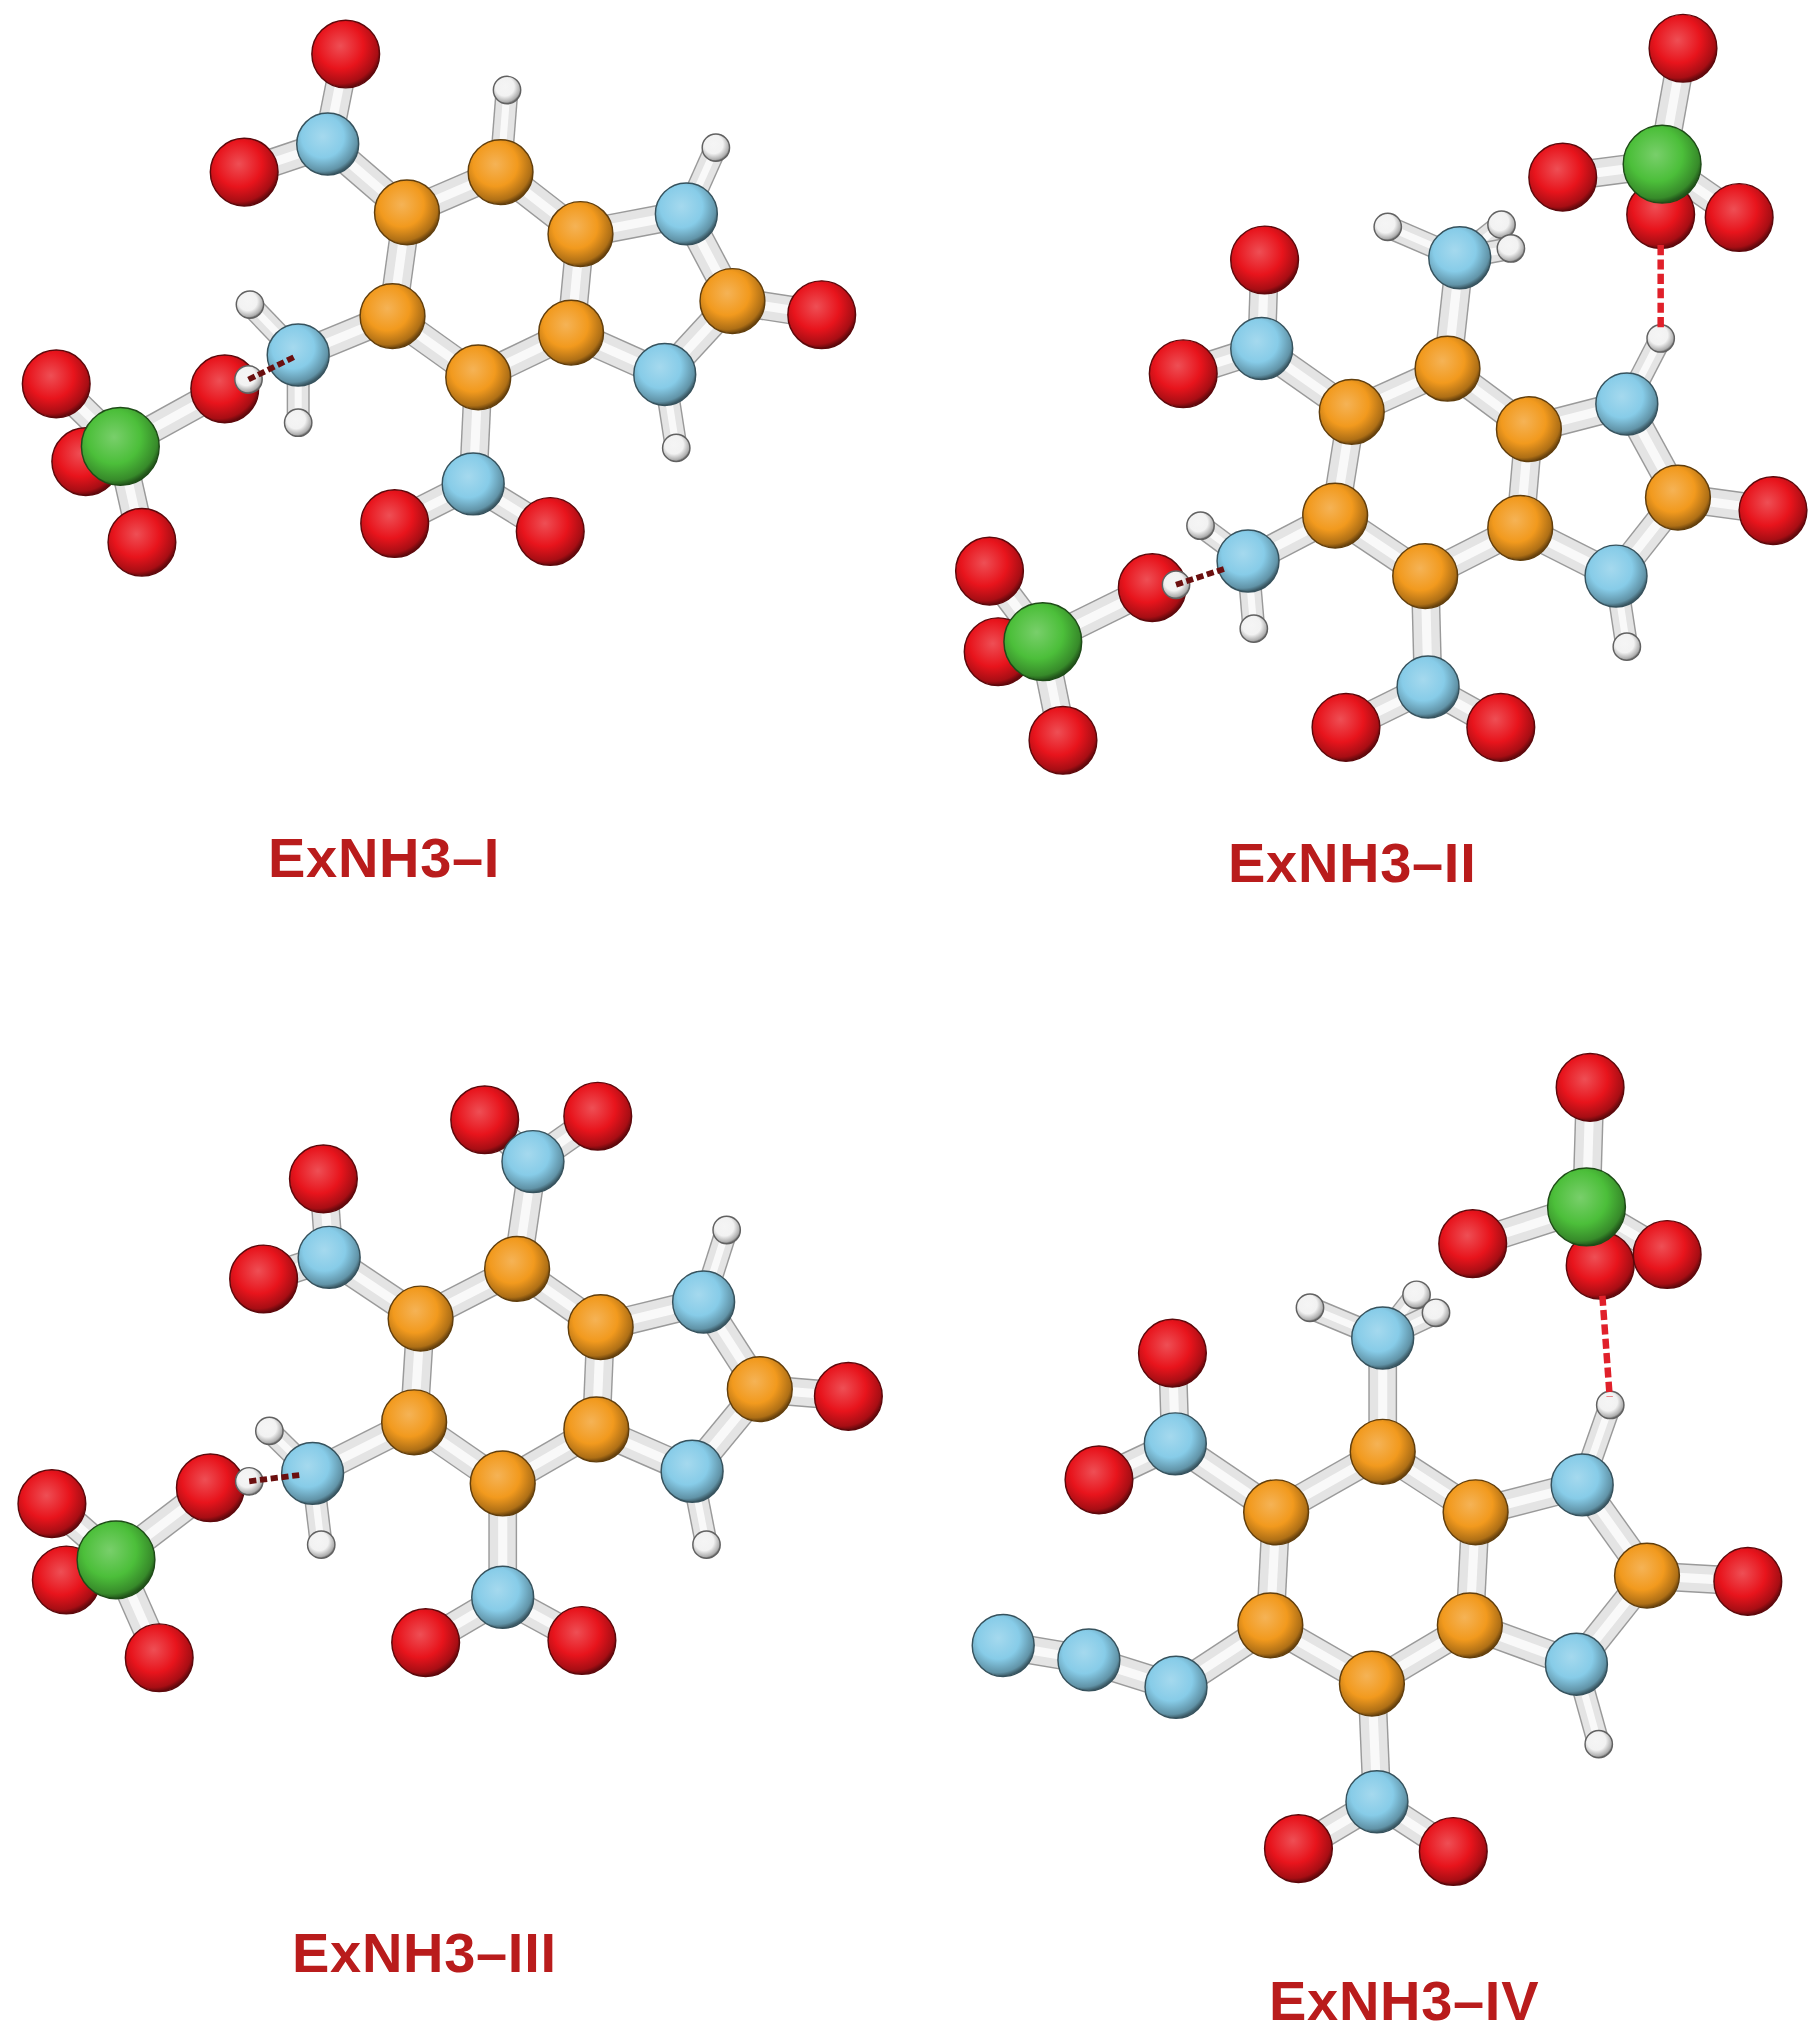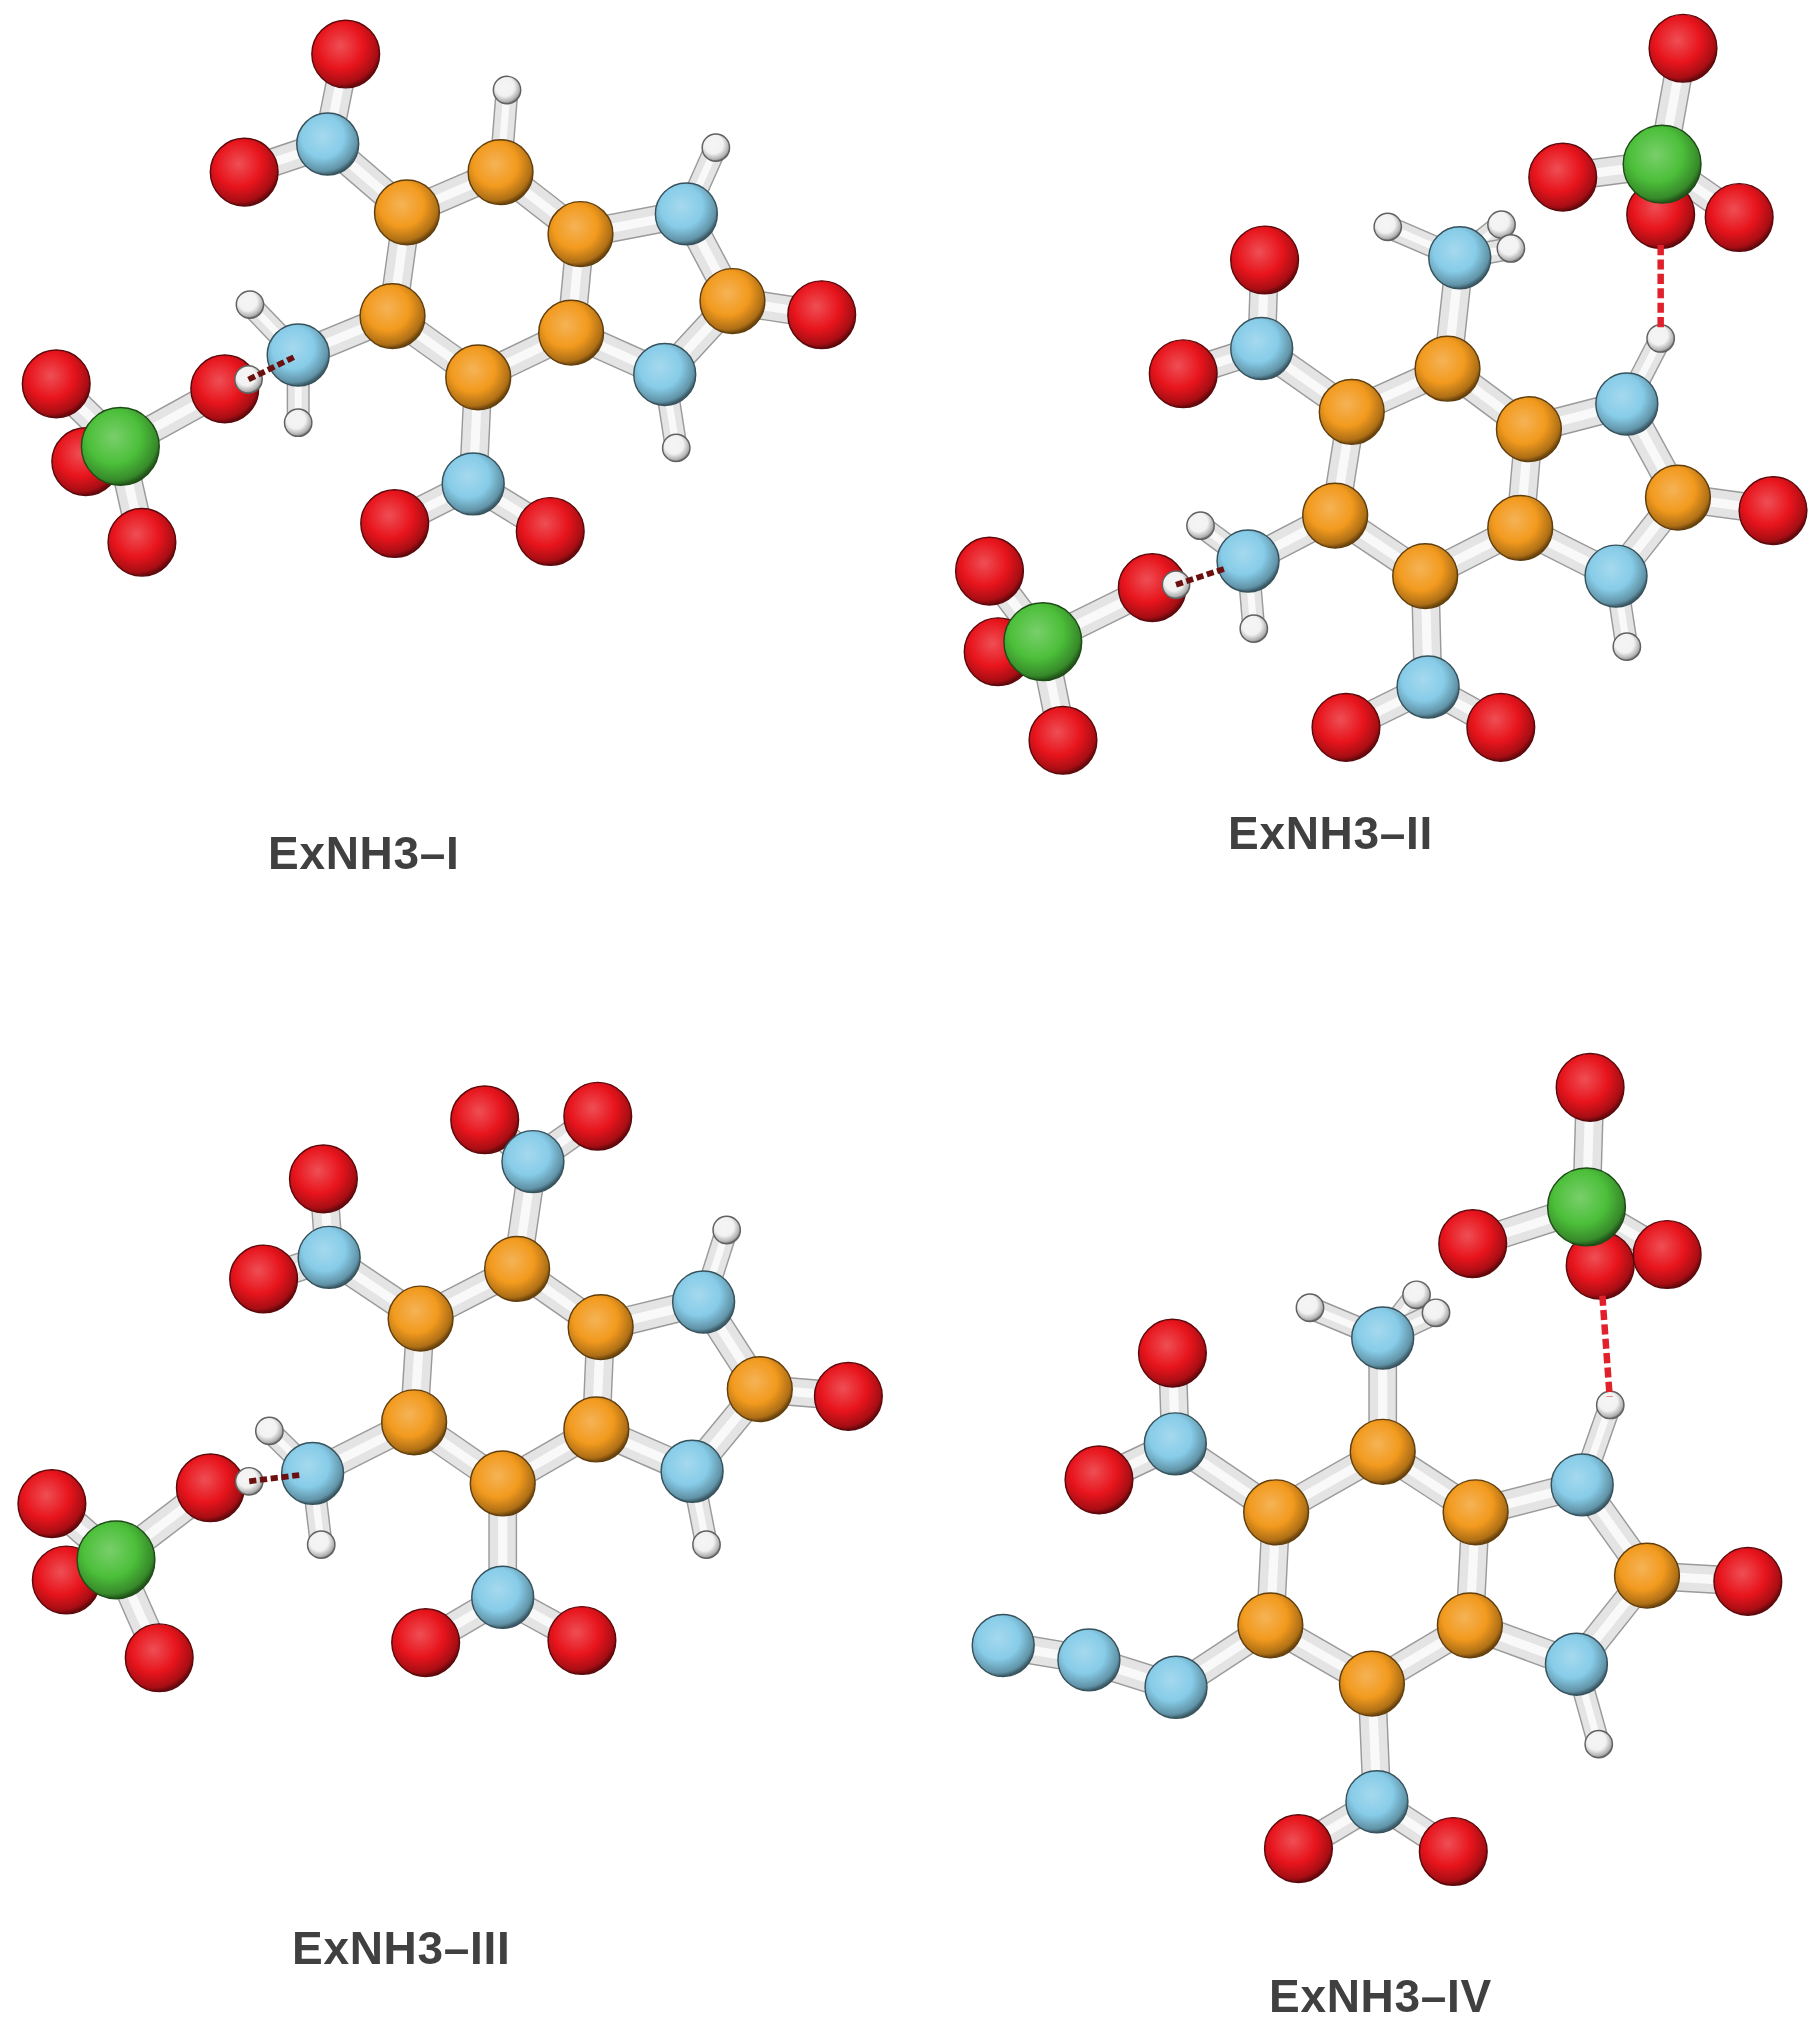--- a/index.html
+++ b/index.html
@@ -2,22 +2,22 @@
 <html style="font-size:11.5px"><head>
 <meta charset="utf-8">
 <style>
   html, body { margin: 0; padding: 0; background: #ffffff; }
   body { width: 1817px; height: 2025px; position: relative; overflow: hidden; }
   #figure { position: absolute; left: 0; top: 0; width: 1817px; height: 2025px; }
   .panel-label {
     position: absolute;
     font-family: "Liberation Sans", sans-serif;
     font-weight: bold;
-    font-size: 46px;
-    color: #404040;
+    font-size: 56px;
+    color: #b91c1c;
     white-space: nowrap;
     line-height: 1;
     letter-spacing: 0.7px;
   }
 </style>
 </head>
 <body>
 
 <svg id="figure" xmlns="http://www.w3.org/2000/svg" width="1817" height="2025" viewBox="0 0 2523 2812">
   <defs id="grad-defs">
@@ -554,16 +554,16 @@
       <circle cx="1512" cy="2305" r="43" fill="url(#grad-N)" stroke="#36525d" stroke-width="2"></circle>
       <circle cx="1633" cy="2343" r="43" fill="url(#grad-N)" stroke="#36525d" stroke-width="2"></circle>
       <circle cx="1912" cy="2502" r="43" fill="url(#grad-N)" stroke="#36525d" stroke-width="2"></circle>
       <circle cx="1803" cy="2567" r="47" fill="url(#grad-O)" stroke="#5d080b" stroke-width="2"></circle>
       <circle cx="2018" cy="2571" r="47" fill="url(#grad-O)" stroke="#5d080b" stroke-width="2"></circle>
       <line x1="2225.0446596560587" y1="1799.1902838053832" x2="2235.1794534260266" y2="1939.6295689035137" stroke="#E0202A" stroke-width="9" stroke-dasharray="14 6"></line>
     </g>
 </svg>
 
 <div class="panel-label" id="label-I" style="left: 268px; top: 830px;">ExNH3–I</div>
-<div class="panel-label" id="label-II" style="left: 1228px; top: 810px;">ExNH3–II</div>
+<div class="panel-label" id="label-II" style="left: 1228px; top: 835px;">ExNH3–II</div>
 <div class="panel-label" id="label-III" style="left: 292px; top: 1925px;">ExNH3–III</div>
 <div class="panel-label" id="label-IV" style="left: 1269px; top: 1955px; margin-top: 18px;">ExNH3–IV</div>
 
 
 </body></html>

